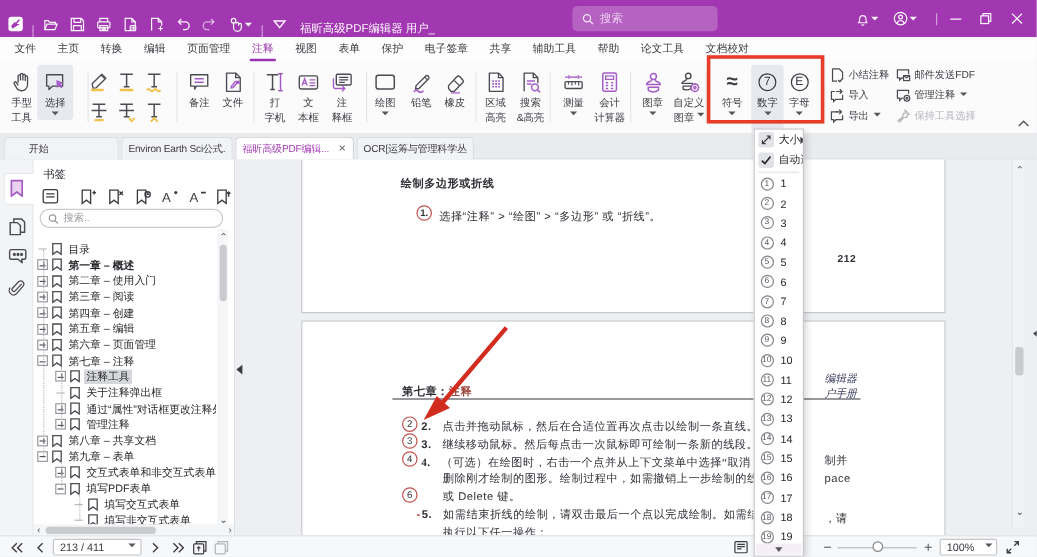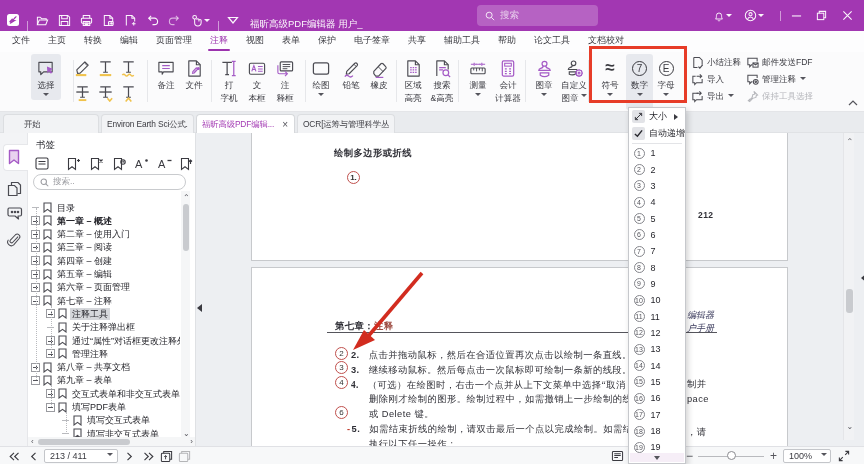--- a/index.html
+++ b/index.html
@@ -81,21 +81,21 @@
   #viewport { position:absolute; left:197px; top:0; width:646px; height:313px; overflow:hidden; }
   .page { position:absolute; left:54px; width:537px; background:#fff; border:1px solid #c7c9cc; }
   #page1 { top:-68px; height:196px; }
   #page2 { top:134px; height:200px; }
   .doc-b { font-size:9.3px; color:#2f2f36; letter-spacing:.45px; white-space:nowrap; }
   .redc { position:absolute; border:1.3px solid #c0504d; border-radius:50%; color:#333; display:flex; align-items:center; justify-content:center; }
 
   
   .circglyph { width:15px; height:15px; border:1px solid #3a3a40; border-radius:50%; color:#3a3a40; font-size:10px; line-height:13.5px; text-align:center; margin-bottom:2px; }
   
-  #nummenu { position:absolute; left:628px; top:107px; width:58px; height:357px; background:#fff; border:1px solid #c6c8cc; box-shadow:2px 3px 6px rgba(0,0,0,.18); z-index:60; overflow:hidden; }
+  #nummenu { position:absolute; left:628px; top:107px; width:42px; height:357px; background:#fff; border:1px solid #c6c8cc; box-shadow:2px 3px 6px rgba(0,0,0,.18); z-index:60; overflow:hidden; }
   .mitem { display:flex; align-items:center; height:16.35px; padding-left:3px; }
   .mico { width:13px; height:13px; background:#e2e3e7; border-radius:2px; display:flex; align-items:center; justify-content:center; flex:none; }
   .mlabel { font-size:9px; color:#26262c; margin-left:4px; white-space:nowrap; }
   .tri-r { margin-left:auto; margin-right:4px; width:0; height:0; border:3.5px solid transparent; border-left:4.5px solid #3a3a40; }
   .msep { height:1px; background:#e3e4e7; margin:1px 3px 1px 3px; }
   .mcirc { width:11px; height:11px; border:1px solid #85868c; border-radius:50%; color:#55555c; font-size:7px; line-height:10.5px; text-align:center; flex:none; margin-left:1.5px; }
   .mnum .mlabel { margin-left:6px; }
   #menu-scrolldn { position:absolute; left:1px; right:1px; bottom:1px; height:9px; background:#f6eef7; display:flex; align-items:center; justify-content:center; }
   .tri-dn { width:0; height:0; border:3.5px solid transparent; border-top:4.5px solid #55555c; margin-top:3px; }
   
@@ -247,20 +247,29 @@
     <span class="rtab">保护</span>
     <span class="rtab">电子签章</span>
     <span class="rtab">共享</span>
     <span class="rtab">辅助工具</span>
     <span class="rtab">帮助</span>
     <span class="rtab">论文工具</span>
     <span class="rtab">文档校对</span>
   </nav>
 
 <div id="ribbon">
+  <div class="rb" style="left:3px;width:30px">
+    <div class="ric">
+        <svg width="19" height="19" viewBox="0 0 20 20" fill="none" stroke="#4b4b52" stroke-width="1.15" stroke-linejoin="round" stroke-linecap="round">
+          <path d="M6.4 10 V4.6 a1.05 1.05 0 0 1 2.1 0 V8 M8.5 8 V3.3 a1.05 1.05 0 0 1 2.1 0 V8 M10.6 8 V4.1 a1.05 1.05 0 0 1 2.1 0 V8.6 M12.7 8.6 V5.5 a1 1 0 0 1 2 0 V12.2 a5.3 5.3 0 0 1 -5.3 5.3 c-2.3 0-3.5-.9-4.4-2.6 l-2-3.6 a1.05 1.05 0 0 1 1.8-1.1 l1.6 2.3"></path>
+        </svg>
+      </div>
+    <div class="rlb">手型</div>
+    <div class="rlb">工具</div>
+  </div>
   <div class="rb hl" style="left:31px;width:30px;height:46px">
     <div class="ric">
         <svg width="20" height="19" viewBox="0 0 21 20" fill="none">
           <path d="M3 3.5 h14 v10 h-9 l-3 3 v-3 h-2 z" stroke="#4b4b52" stroke-width="1.2" stroke-linejoin="round"></path>
           <path d="M11.5 8 l6.5 2.6 -2.8 1 2 2.6 -1.6 1.2 -2-2.6 -1.6 2.4 z" fill="#a55bc6"></path>
         </svg>
       </div>
     <div class="rlb">选择</div>
     <div class="rcar"><span class="caret-d"></span></div>
   </div>
@@ -833,20 +842,21 @@
     </div>
   </div>
   <div id="splitter-collapse">
       <span class="tri-l"></span>
     </div>
 
   <div id="viewport">
     <div class="page" id="page1">
       <div class="abs doc-b" style="left:82px;top:81px;font-weight:bold">绘制多边形或折线</div>
       <div class="redc" style="left:95px;top:105px;width:13px;height:13px;font-size:8px;font-weight:bold">1.</div>
+      <div class="abs doc-b" style="left:114px;top:107.5px">选择“注释” &gt; “绘图” &gt; “多边形” 或 “折线”。</div>
       <div class="abs doc-b" style="left:446px;top:144px;font-weight:bold;font-size:8.5px">212</div>
     </div>
     <div class="page" id="page2">
       <div class="abs" style="left:435px;top:41px;font-style:italic;color:#3c3c5e;font-size:9px;font-family:'Liberation Serif',serif">编辑器</div>
       <div class="abs" style="left:435px;top:54px;font-style:italic;color:#3c3c5e;font-size:9px;font-family:Liberation Serif, serif">户手册</div>
       <div class="abs doc-b" style="left:83px;top:52px;font-weight:bold"><span>第七章：</span><span style="color:#9c4a40">注释</span></div>
       <div class="abs" style="left:75px;top:63.5px;width:390px;height:1px;background:#55555c"></div>
       <div id="p2lines">
           <div class="redc" style="left: 83px; top: 78.5px; width: 13px; height: 13px; font-size: 8px;">2</div>
           <div class="p2line doc-b" style="left: 99px; top: 81px;"><span class="p2marker">2.</span> <span style="display:inline-block;width:6px"></span><span>点击并拖动鼠标，然后在合适位置再次点击以绘制一条直线。</span></div>

